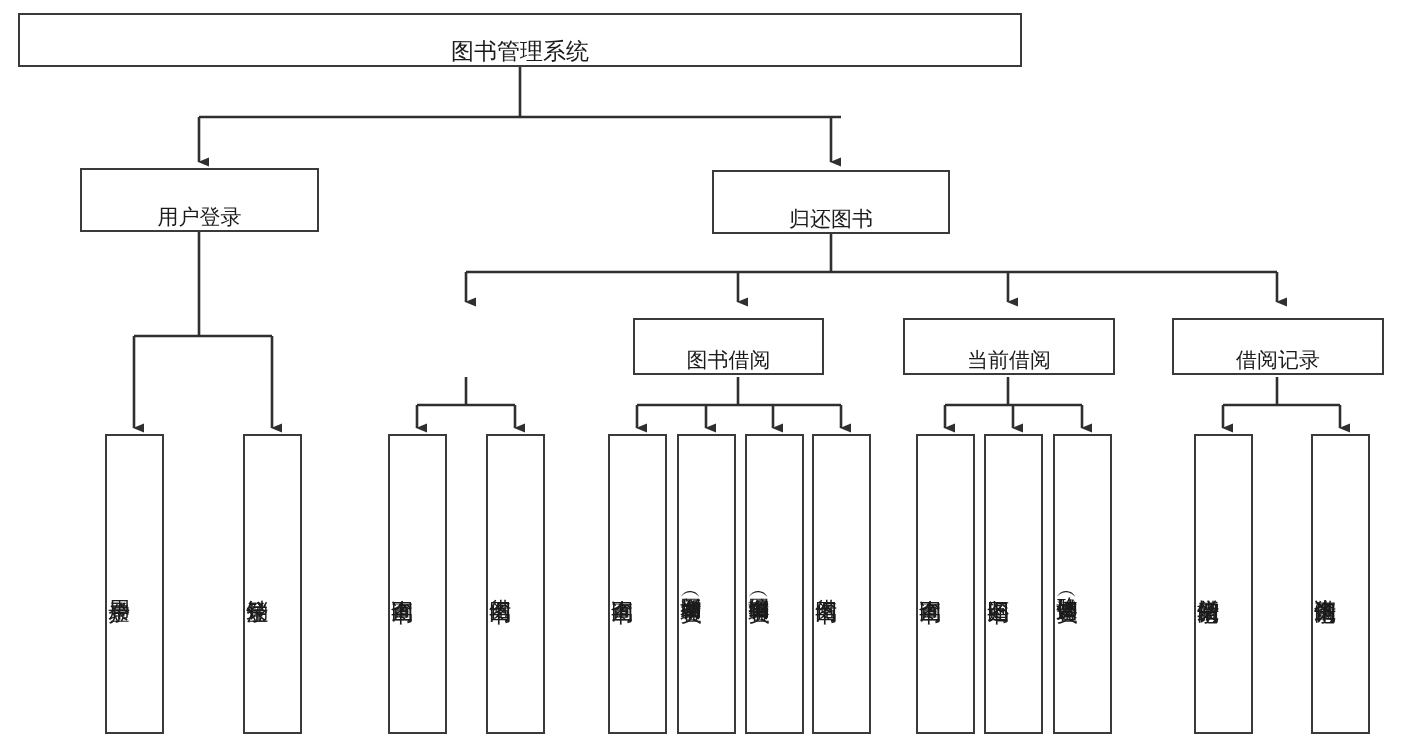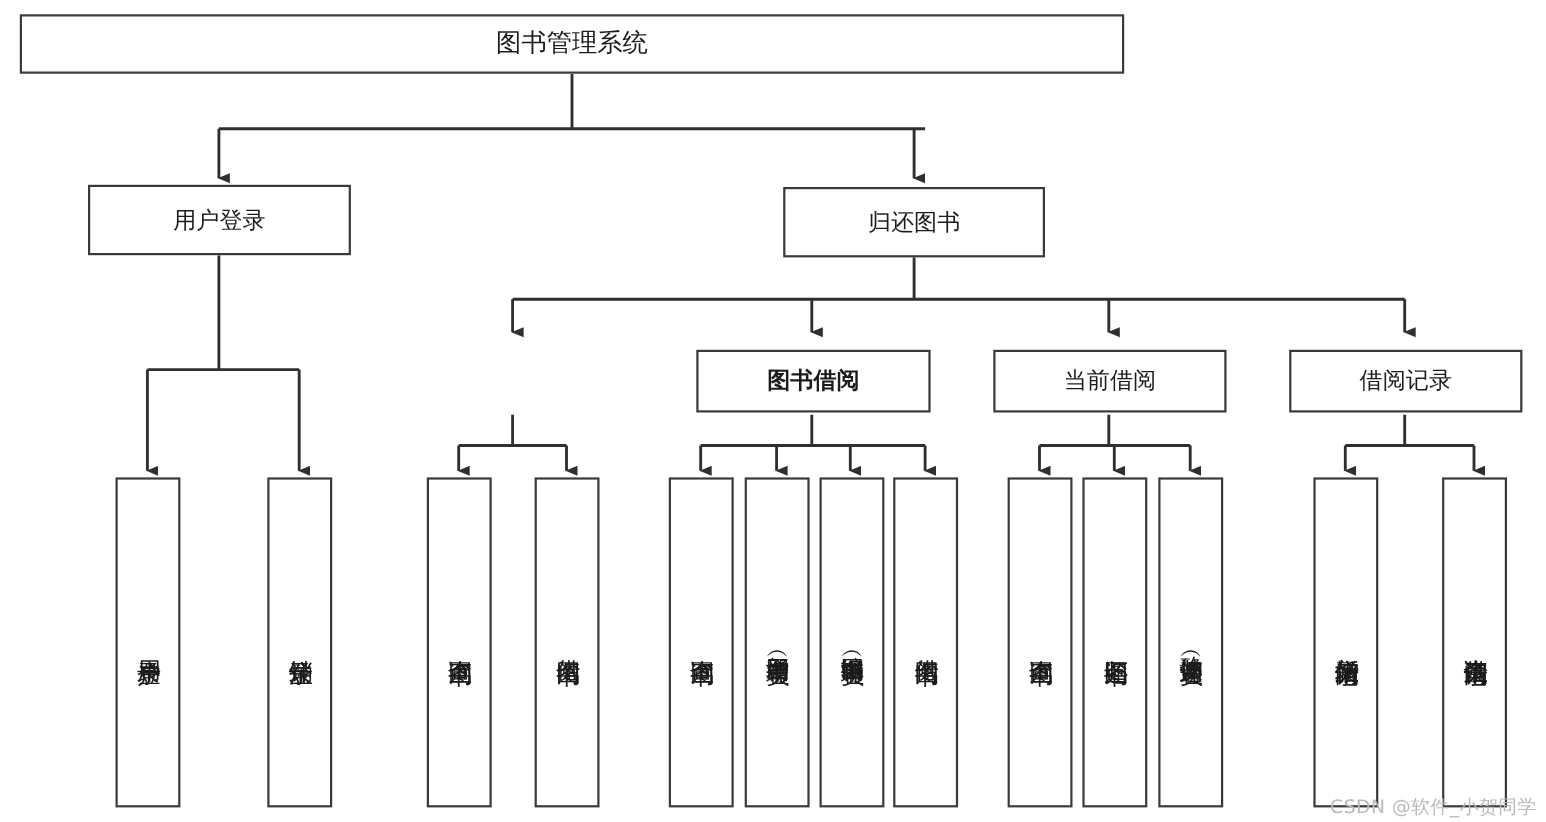--- a/index.html
+++ b/index.html
@@ -1,21 +1,21 @@
 <!DOCTYPE html>
 <html><head>
 <meta charset="utf-8">
 <style>
   html,body{margin:0;padding:0;background:#ffffff;}
   body{width:1405px;height:747px;overflow:hidden;
        font-family:"DejaVu Sans","Liberation Sans",sans-serif;}
   #diagram{position:relative;width:1405px;height:747px;background:#fff;}
   svg#wires{position:absolute;left:0;top:0;width:1405px;height:747px;}
   .node{position:absolute;box-sizing:border-box;background:#ffffff;
-        border:2px solid #3a3a3a;display:flex;align-items:center;
+        border:2px solid #3a3a3a;display:flex;align-items:flex-end;
         justify-content:center;color:#1b1b1b;}
   .node .lbl{display:block;text-align:center;line-height:1.18;}
   .h-node .lbl{font-size:21px;}
   .root.h-node .lbl{font-size:23px;}
   .v-node{writing-mode:vertical-rl;text-orientation:upright;}
   .v-node .lbl{font-size:22px;letter-spacing:1px;line-height:1.1;
                writing-mode:vertical-rl;text-orientation:upright;}
   .v-node.tall .lbl{font-size:21px;}
   .watermark{position:absolute;right:8px;bottom:2px;color:#b9b9b9;
              font-size:17px;letter-spacing:.5px;white-space:nowrap;}
@@ -79,21 +79,21 @@
     <span class="lbl">图书管理系统</span>
   </div>
 
   <div class="node h-node" style="left:80px;top:168px;width:239px;height:64px;">
     <span class="lbl">用户登录</span>
   </div>
   <div class="node h-node" style="left:712px;top:170px;width:238px;height:64px;">
     <span class="lbl">归还图书</span>
   </div>
 
-  <div class="node h-node" style="left:633px;top:318px;width:213px;height:57px;font-weight:bold;">
+  <div class="node h-node" style="left:633px;top:318px;width:191px;height:57px;">
     <span class="lbl">图书借阅</span>
   </div>
   <div class="node h-node" style="left:1172px;top:318px;width:212px;height:57px;">
     <span class="lbl">借阅记录</span>
   </div>
   <div class="node h-node" style="left:903px;top:318px;width:212px;height:57px;">
     <span class="lbl">当前借阅</span>
   </div>
 
   <div class="node v-node" style="left:105px;top:434px;width:59px;height:300px;">
@@ -133,14 +133,13 @@
     <span class="lbl">确认归还（管理员）</span>
   </div>
 
   <div class="node v-node" style="left:1194px;top:434px;width:59px;height:300px;">
     <span class="lbl">新增借阅记录</span>
   </div>
   <div class="node v-node" style="left:1311px;top:434px;width:59px;height:300px;">
     <span class="lbl">查询借阅记录</span>
   </div>
 
-  <div class="watermark">CSDN @软件_小贺同学</div>
 </div>
 
 </body></html>

